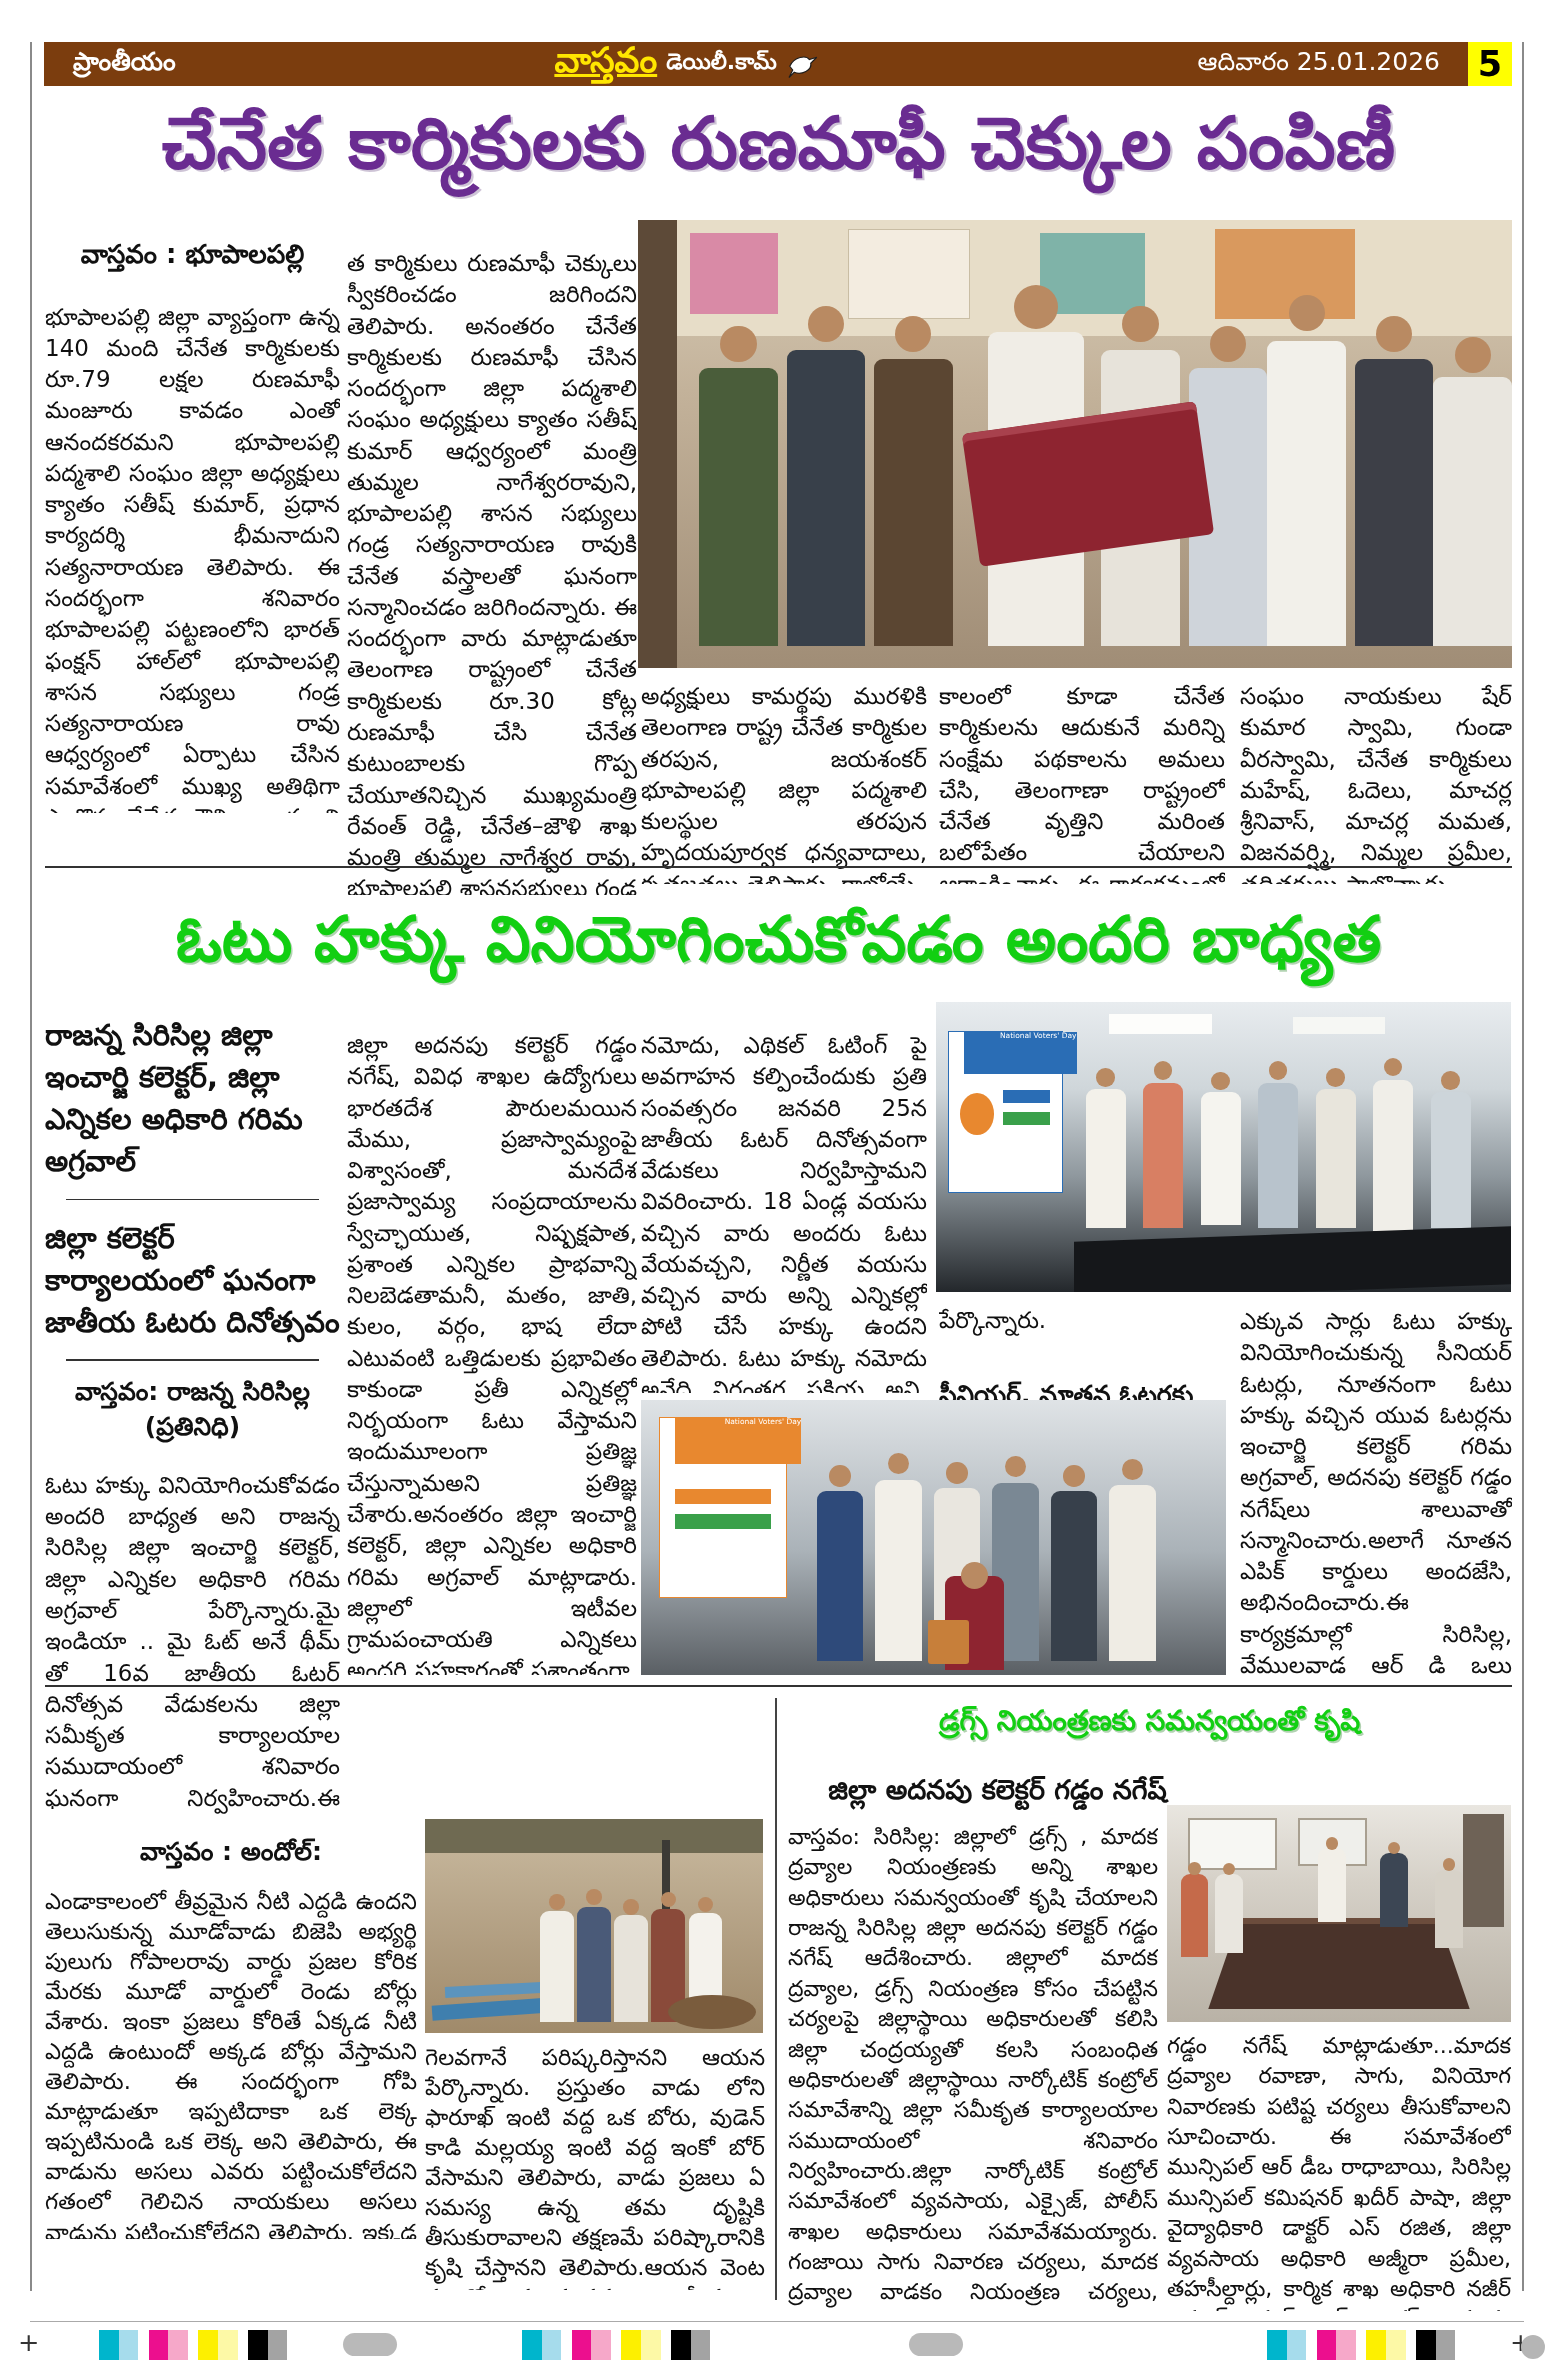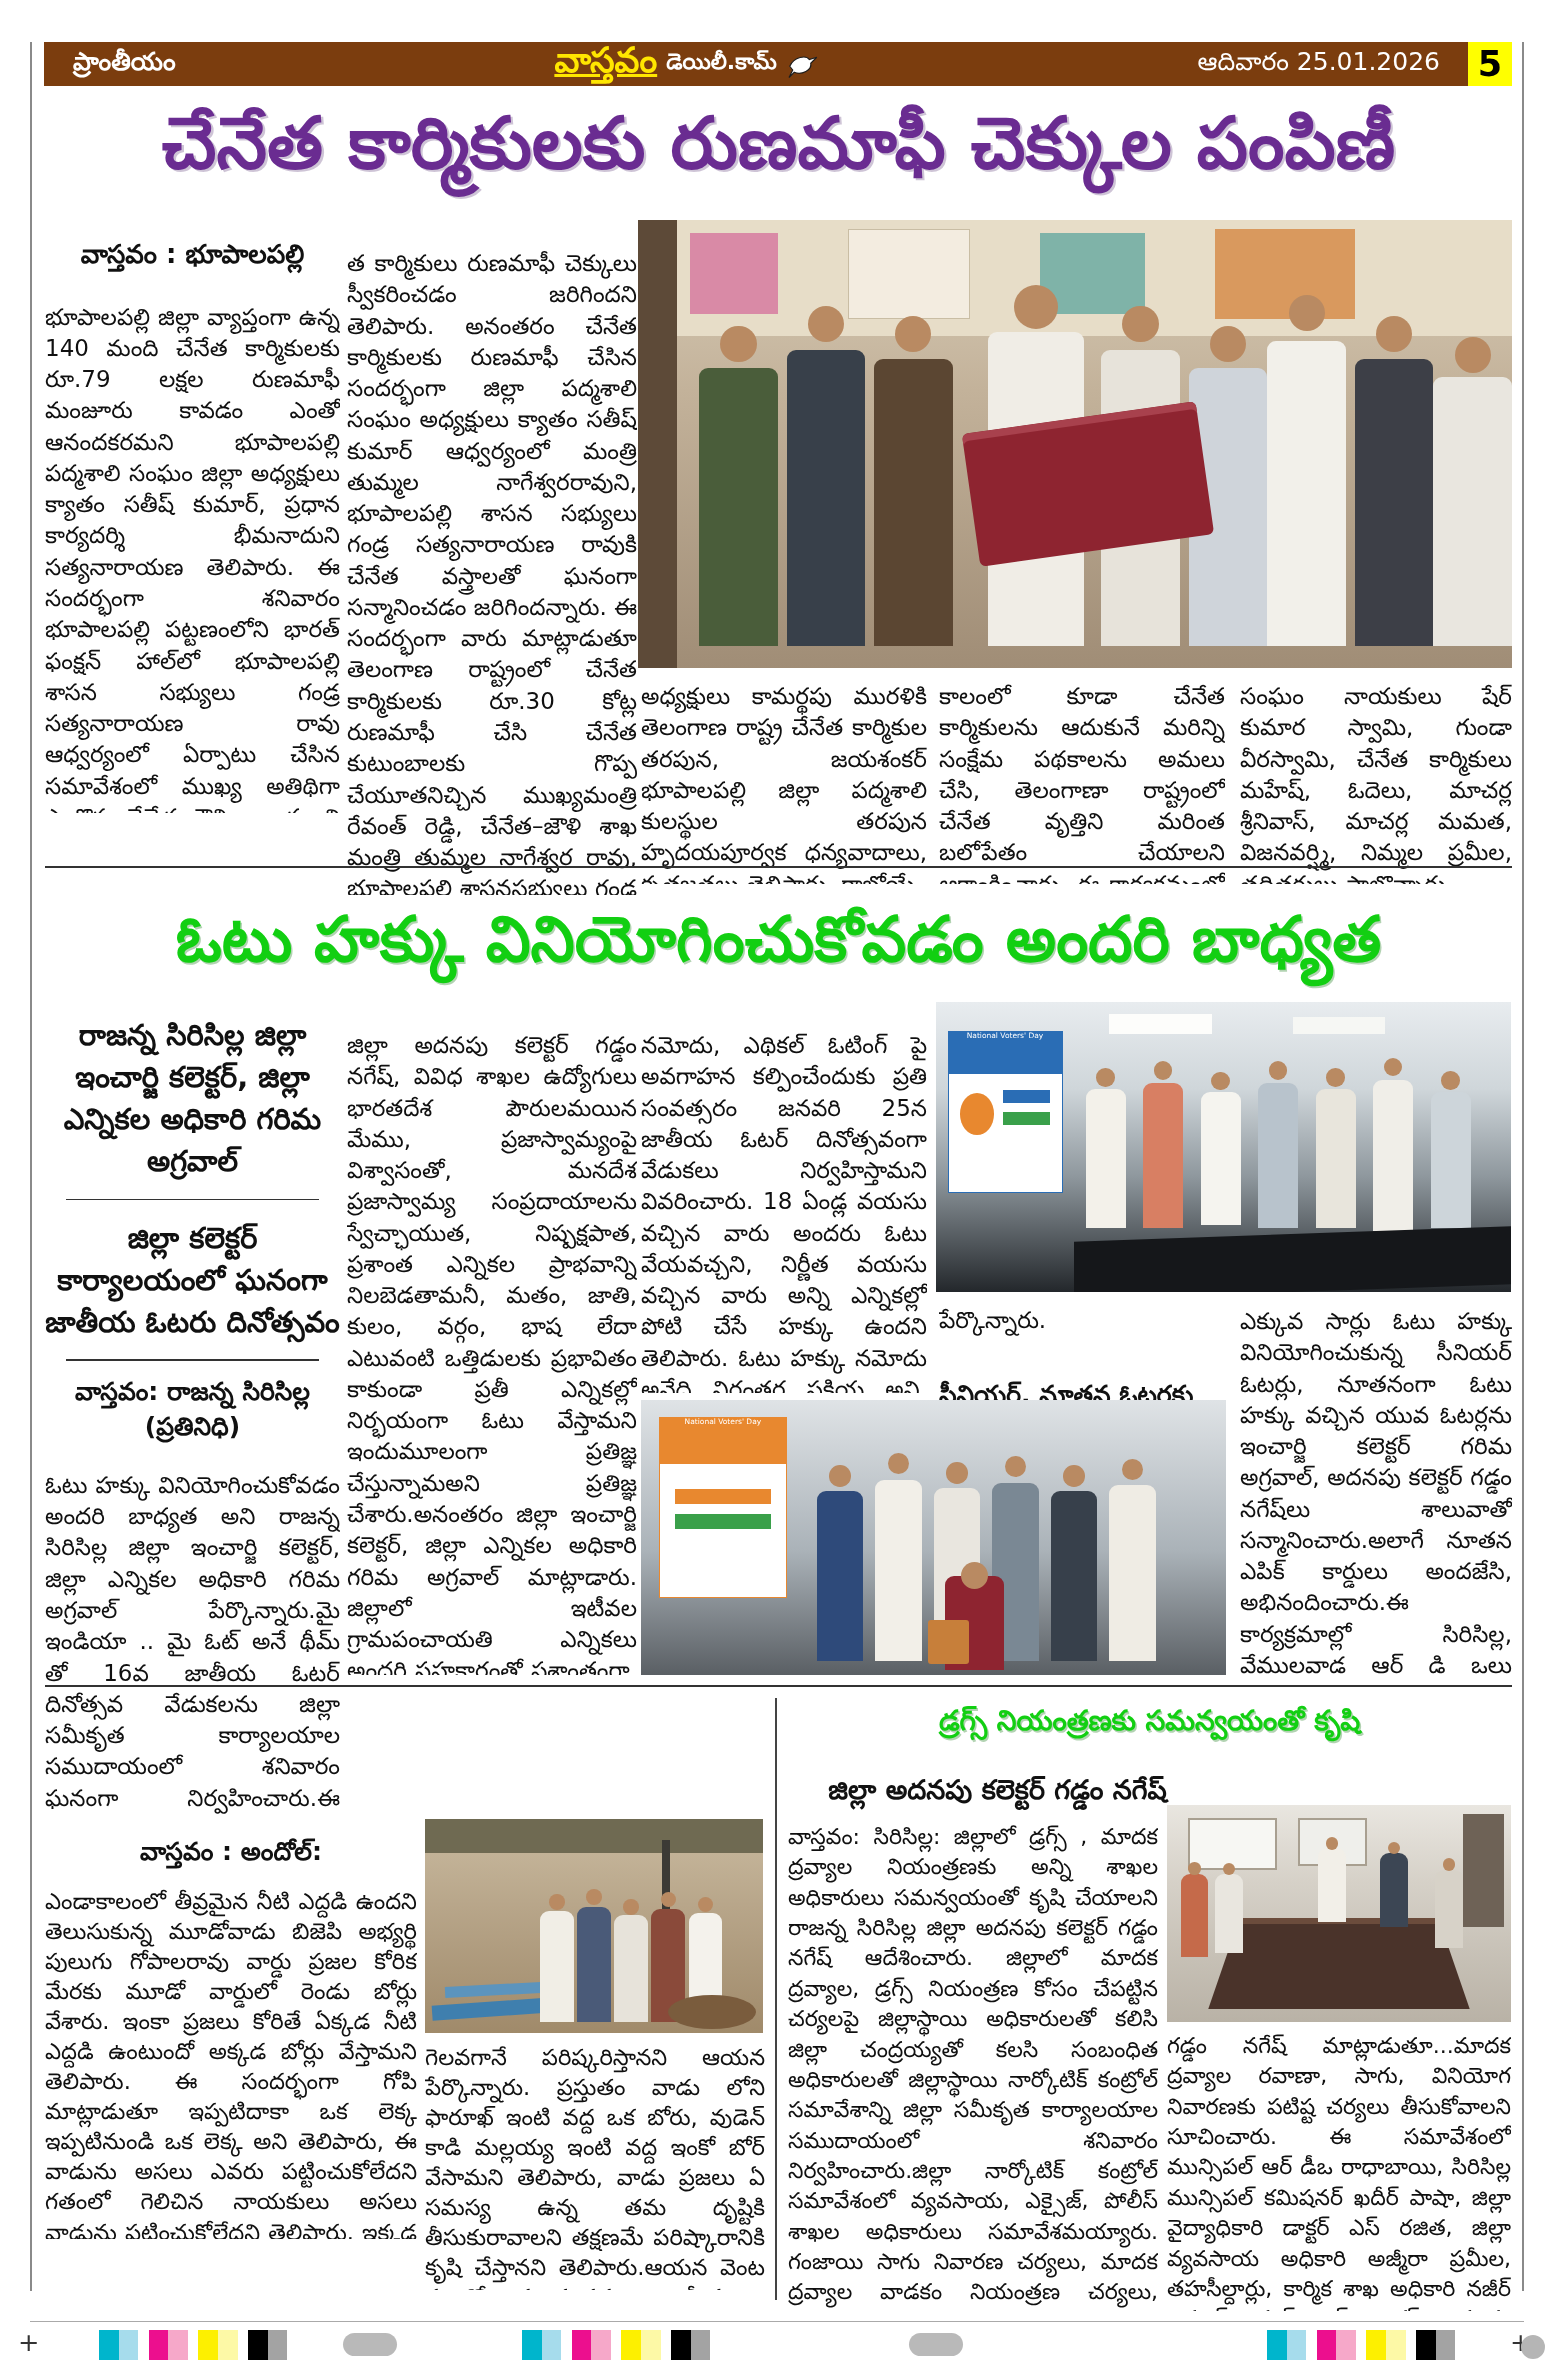--- a/index.html
+++ b/index.html
@@ -28,33 +28,33 @@
   .headline-green{color:var(--headline-green);font-weight:bold;text-shadow:1.5px 2.3px 0 rgba(0,110,0,.3);}
   .headline2{left:45px;top:907px;width:1467px;text-align:center;font-size:63px;line-height:1.05;}
   .headline3{left:45px;top:1746px;width:716px;text-align:center;font-size:48px;font-weight:bold;color:#000;}
   .headline4{left:787px;top:1706px;width:725px;text-align:center;font-size:28px;line-height:1.05;}
   .kicker{left:45px;top:1701px;width:716px;text-align:center;font-size:33px;font-weight:bold;}
 
   
   .body-text{font-size:23px;line-height:1.36;text-align:justify;overflow:hidden;color:#101010;}
   .subhead-box{border-top:4.5px solid #000;border-bottom:4.5px solid #000;padding:12px 3px;
      font-size:30px;font-weight:bold;text-align:center;line-height:1.45;}
-  .subhead-plain{font-size:29px;font-weight:bold;text-align:center;line-height:1.45;}
+  .subhead-plain{font-size:29px;font-weight:bold;line-height:1.45;}
   .dateline{font-size:26px;font-weight:bold;text-align:center;}
   .sep{height:1.5px;background:#333;margin:16.5px auto;}
   .caption{font-size:25px;font-weight:bold;}
 
   
   .photo{overflow:hidden;}
   .p{position:absolute;bottom:5%;width:9%;height:56%;border-radius:9px 9px 0 0;background:var(--shirt,#444);}
   .p::before{content:"";position:absolute;top:-15%;left:27%;width:46%;aspect-ratio:1;border-radius:50%;
      background:var(--skin,#b98a62);}
   .poster{position:absolute;background:#fff;border:1.5px solid #2a6db5;box-sizing:border-box;}
-  .poster .strip{position:absolute;left:0;top:0;width:100%;height:26%;background:#2a6db5;color:#fff;
-     font-size:7.5px;text-align:center;line-height:1.1;overflow:hidden;}
+  .poster .strip{position:absolute;left:15px;top:0;width:100%;height:26%;background:#2a6db5;color:#fff;
+     font-size:7.5px;text-align:right;line-height:1.1;overflow:hidden;}
 
   
   .swatch-group{display:flex;align-items:center;}
   .swatch{width:19.6px;height:30px;}
   .swatch.pair-end{margin-right:10.5px;}
   .pill{background:#b9b9b9;border-radius:12px;}
   .plus{font-size:25.6px;color:#333;line-height:1;}
 </style>
 </head>
 <body>

